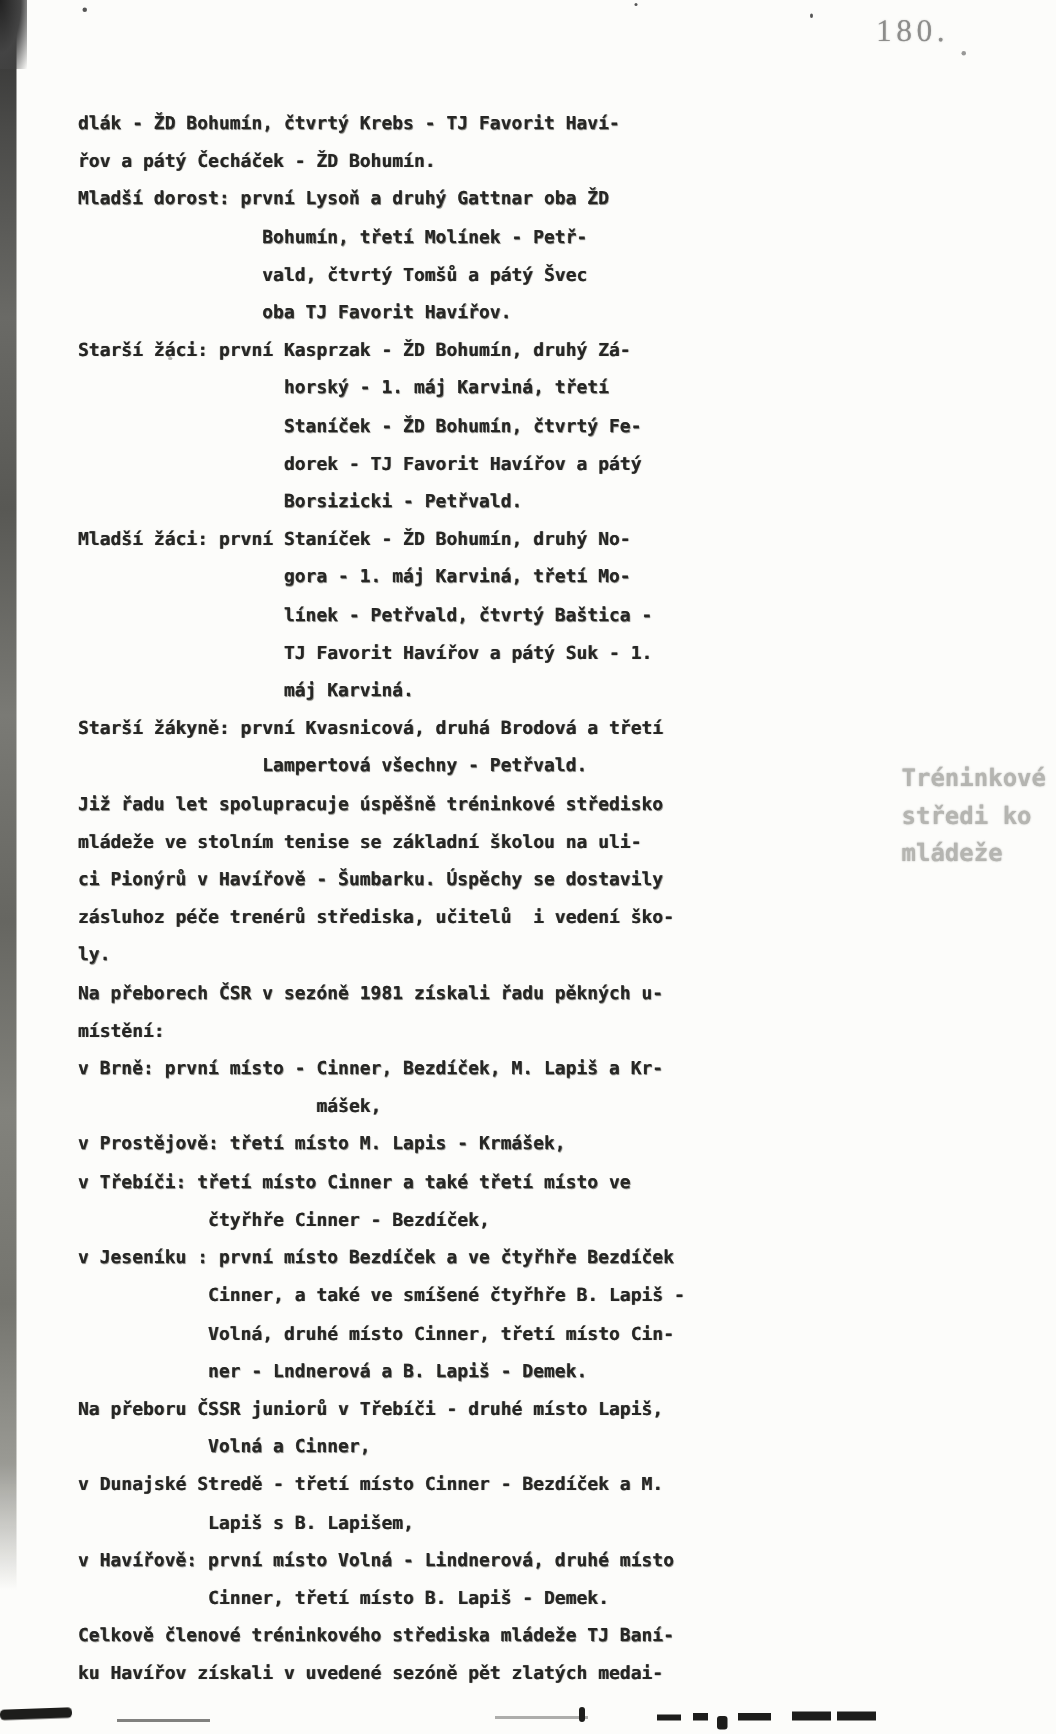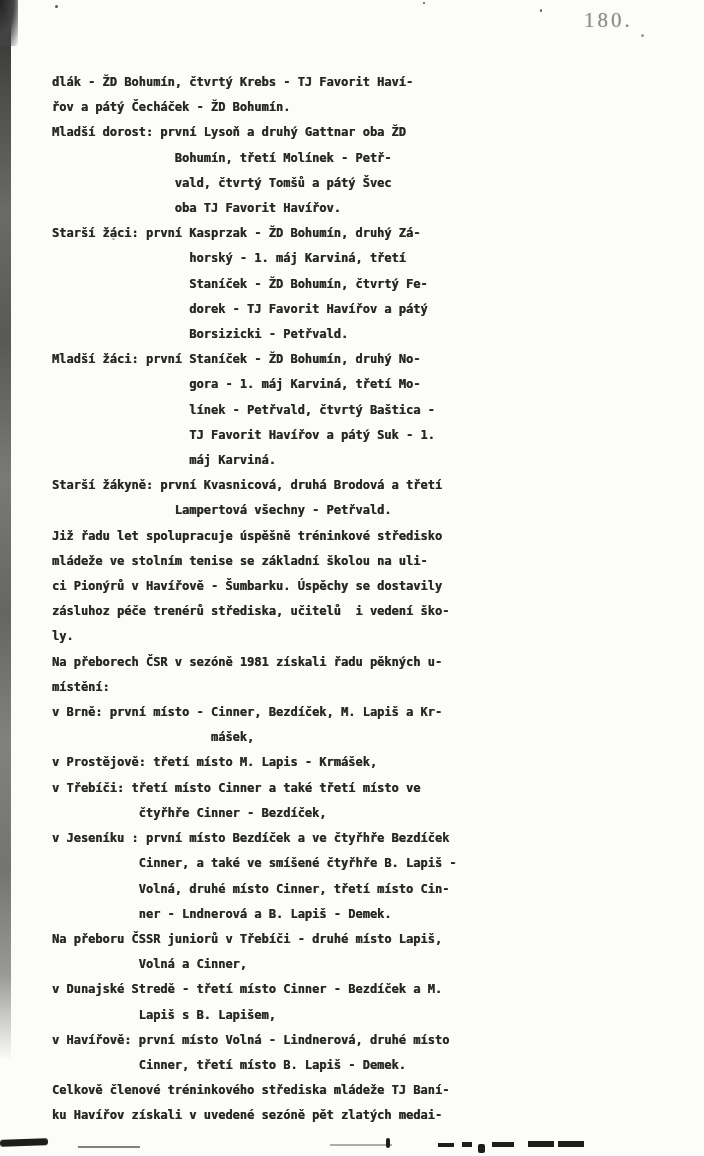--- a/index.html
+++ b/index.html
@@ -96,20 +96,23 @@
             ner - Lndnerová a B. Lapiš - Demek.
 Na přeboru ČSSR juniorů v Třebíči - druhé místo Lapiš,
             Volná a Cinner,
 v Dunajské Stredě - třetí místo Cinner - Bezdíček a M.
             Lapiš s B. Lapišem,
 v Havířově: první místo Volná - Lindnerová, druhé místo
             Cinner, třetí místo B. Lapiš - Demek.
 Celkově členové tréninkového střediska mládeže TJ Baní-
 ku Havířov získali v uvedené sezóně pět zlatých medai-</pre>
 
+  <pre class="margin-note">Tréninkové
+středi ko
+mládeže</pre>
 
   <div class="speck" style="left:55px;top:5px;width:3px;height:3px;"></div>
   <div class="speck" style="left:423px;top:2px;width:2px;height:2px;"></div>
   <div class="speck" style="left:540px;top:9px;width:2px;height:3px;"></div>
   <div class="speck" style="left:641px;top:34px;width:3px;height:3px;opacity:.6;"></div>
   <div class="speck" style="left:112px;top:238px;width:3px;height:2px;opacity:.5;"></div>
 
   <div class="artifact soft" style="left:0px;top:1139px;width:48px;height:7px;border-radius:3px;transform:rotate(-2deg);"></div>
   <div class="artifact soft" style="left:78px;top:1146px;width:62px;height:2px;opacity:.55;"></div>
   <div class="artifact soft" style="left:330px;top:1144px;width:62px;height:2px;opacity:.35;"></div>

